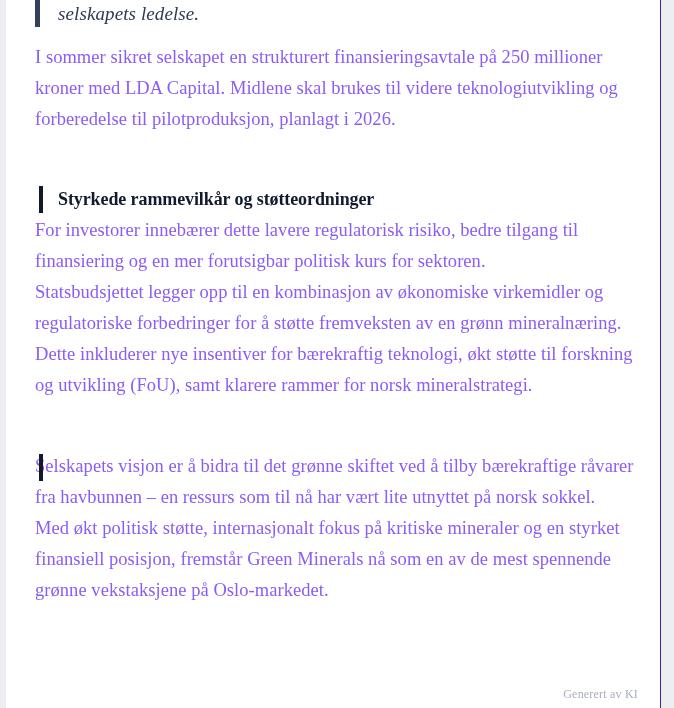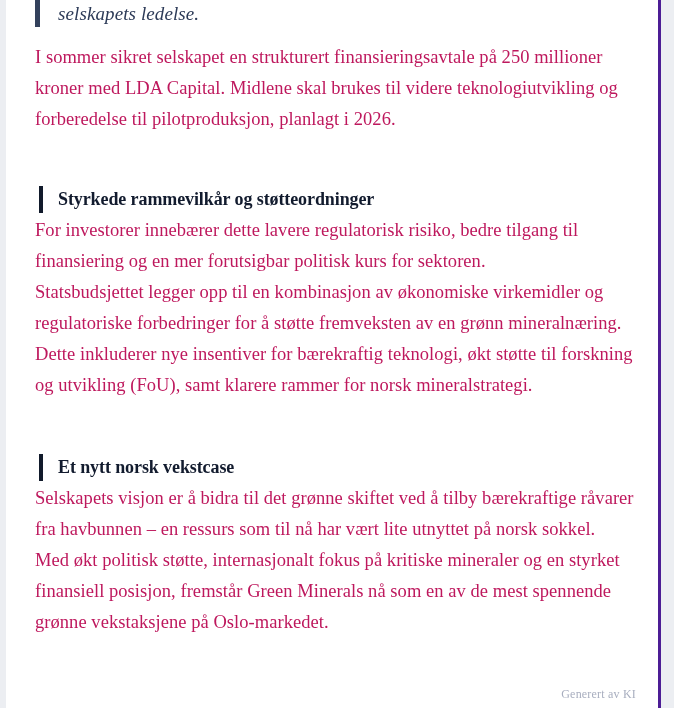--- a/index.html
+++ b/index.html
@@ -23,21 +23,21 @@
   }
 
   
   .article-card {
     position: absolute;
     left: 6px;
     top: 0;
     width: 655px;
     height: 708px;
     background: #ffffff;
-    border-right: 3px solid #4c1d95;
+    border-right: 1px solid #4c1d95;
     box-sizing: border-box;
     overflow: hidden;
   }
 
   .article-body {
     position: absolute;
     left: 29px;
     top: 0;
     width: 604px;
   }
@@ -67,21 +67,21 @@
     color: #2c3a57;
     padding-top: 20px;
     letter-spacing: 0.1px;
   }
 
   
   .para {
     margin: 0;
     font-size: 18.5px;
     line-height: 31px;
-    color: #be185d;
+    color: #8b5cf6;
     letter-spacing: 0.05px;
   }
   .para + .para { margin-top: 0; }
 
   .para-intro { margin-top: 20px; }
 
   
   .section-heading {
     position: relative;
     padding-left: 23px;
@@ -138,21 +138,20 @@
 
       <h2 class="section-heading heading-gap-1">
         <span class="accent-bar"></span>
         <span>Styrkede rammevilkår og støtteordninger</span>
       </h2>
       <p class="para">For investorer innebærer dette lavere regulatorisk risiko, bedre tilgang til finansiering og en mer forutsigbar politisk kurs for sektoren.</p>
       <p class="para after-heading">Statsbudsjettet legger opp til en kombinasjon av økonomiske virkemidler og regulatoriske forbedringer for å støtte fremveksten av en grønn mineralnæring. Dette inkluderer nye insentiver for bærekraftig teknologi, økt støtte til forskning og utvikling (FoU), samt klarere rammer for norsk mineralstrategi.</p>
 
       <h2 class="section-heading heading-gap-2">
         <span class="accent-bar"></span>
-        <span>Et nytt norsk vekstcase</span>
       </h2>
       <p class="para">Selskapets visjon er å bidra til det grønne skiftet ved å tilby bærekraftige råvarer fra havbunnen – en ressurs som til nå har vært lite utnyttet på norsk sokkel.</p>
       <p class="para after-heading">Med økt politisk støtte, internasjonalt fokus på kritiske mineraler og en styrket finansiell posisjon, fremstår Green Minerals nå som en av de mest spennende grønne vekstaksjene på Oslo-markedet.</p>
 
     </div>
 
     <div class="article-footer">
       <span class="credit-text">Generert av KI</span>
     </div>
   </article>

